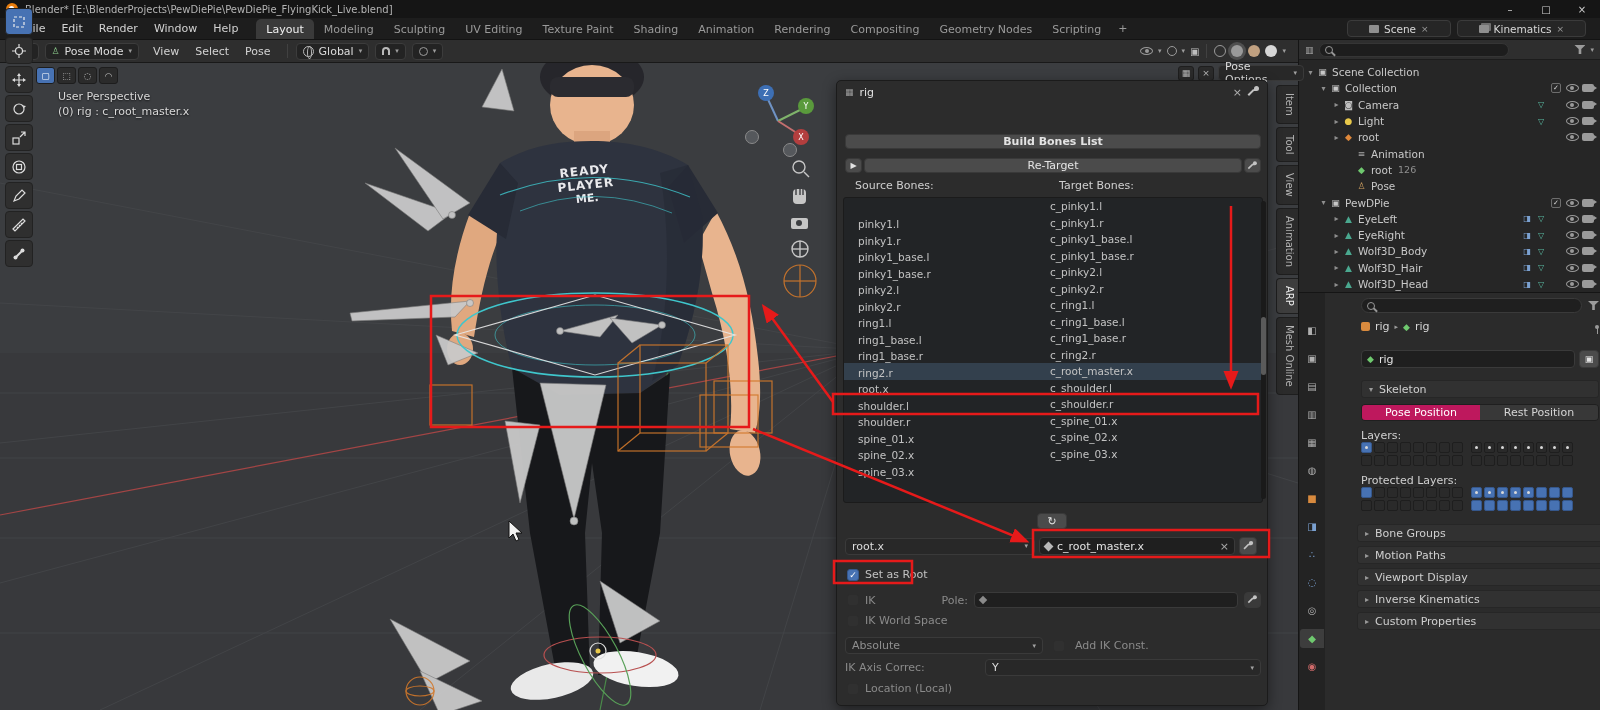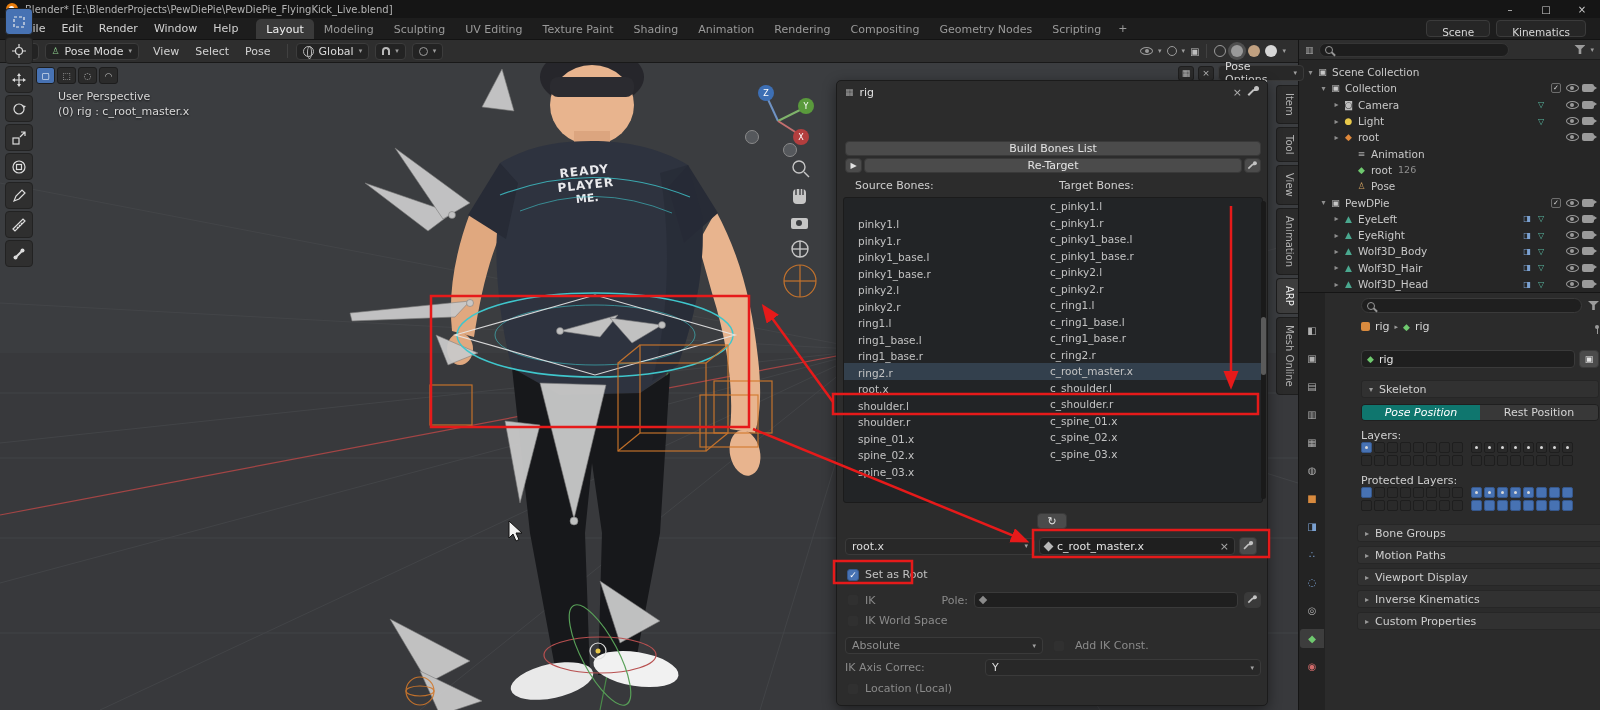--- a/index.html
+++ b/index.html
@@ -13,21 +13,21 @@
   #win-btns{margin-left:auto;display:flex;height:100%;}
   .win-btn{width:36px;height:100%;display:flex;align-items:center;justify-content:center;color:#cfcfcf;font-size:10px;}
   
   #menubar{left:0;top:18px;width:1600px;height:22px;background:#1d1d1d;border-bottom:1px solid #131313;display:flex;align-items:center;padding:0 6px;}
   .menu-item{padding:2px 8px;border-radius:3px;color:#d2d2d2;}
   #ws-tabs{display:flex;align-items:flex-end;height:100%;margin-left:10px;}
   .ws-tab{padding:4px 10px 3px;color:#9a9a9a;font-size:11px;border-radius:5px 5px 0 0;}
   .ws-tab.active{background:#3a3a3a;color:#efefef;}
   .tab-add{color:#9a9a9a;padding:0 7px;}
   #mb-right{margin-left:auto;display:flex;gap:6px;align-items:center;padding-right:8px;}
-  .id-field{display:flex;align-items:center;gap:5px;background:#262626;border:1px solid #3b3b3b;border-radius:4px;height:17px;padding:0 15px;font-size:10.5px;color:#d8d8d8;flex-direction:column;}
+  .id-field{display:flex;align-items:center;gap:5px;background:#262626;border:1px solid #3b3b3b;border-radius:4px;height:17px;padding:0 21px;font-size:10.5px;color:#d8d8d8;}
   .mini-ic{width:10px;height:8px;background:#8f8f8f;border-radius:1px;display:inline-block;}
   .mini-x{color:#9a9a9a;font-size:9px;}
   
   #toolheader{left:0;top:40px;width:1298px;height:23px;background:#2e2e2e;border-bottom:1px solid #191919;display:flex;align-items:center;gap:6px;padding:0 6px;}
   .th-dd{display:flex;align-items:center;gap:5px;background:#232323;border:1px solid #3c3c3c;border-radius:4px;height:17px;padding:0 6px;color:#dcdcdc;}
   .caret{font-size:7px;color:#9d9d9d;}
   .th-sep{width:1px;height:14px;background:#414141;margin:0 2px;}
   #th-right{margin-left:auto;display:flex;align-items:center;gap:5px;padding-right:6px;color:#b5b5b5;}
   .ball{width:12px;height:12px;border-radius:50%;background:#9a9a9a;display:inline-block;}
   .ball.wire{background:transparent;border:1.5px solid #9a9a9a;}
@@ -101,21 +101,21 @@
   .tg-slot{width:16px;display:flex;justify-content:center;align-items:center;flex:none;}
   .ol-chk{width:10px;height:10px;border:1px solid #6d6d6d;border-radius:2px;background:#2a2a2a;color:#d5d5d5;font-size:7px;display:flex;align-items:center;justify-content:center;}
   
   #properties{left:1298px;top:293px;width:302px;height:417px;background:#2b2b2b;border-left:1px solid #151515;}
   #prop-tabs{position:absolute;left:0;top:0;width:26px;bottom:0;background:#232323;display:flex;flex-direction:column;align-items:center;padding-top:28px;gap:9px;}
   .ptab{width:24px;height:19px;display:flex;align-items:center;justify-content:center;font-size:10px;color:#9f9f9f;border-radius:3px 0 0 3px;}
   .ptab.active{background:#3d3d3d;}
   #prop-content{position:absolute;left:26px;top:0;right:0;bottom:0;padding:0 8px 0 10px;}
   .seg{display:flex;border:1px solid #1f1f1f;border-radius:4px;overflow:hidden;height:17px;}
   .seg>div{flex:1;display:flex;align-items:center;justify-content:center;background:#383838;color:#d5d5d5;}
-  .seg>div.active{background:#0f766e;color:#fff;font-style:italic;}
+  .seg>div.active{background:#be185d;color:#fff;}
   .lgrid{display:grid;grid-template-columns:repeat(8,11px);grid-auto-rows:11px;gap:2px;}
   .lcell{background:#2a2a2a;border:1px solid #1e1e1e;border-radius:2px;position:relative;}
   .lcell.on{background:#4772b3;border-color:#35578c;}
   .lcell .dot{position:absolute;left:3px;top:3px;width:3px;height:3px;border-radius:50%;background:#d8d8d8;}
   .prop-section{height:18px;background:#313131;border:1px solid #262626;border-radius:3px;display:flex;align-items:center;gap:6px;padding:0 7px;color:#cfcfcf;margin-bottom:4px;}
   .sec-caret{font-size:8px;color:#9a9a9a;}
   
   #annotations{left:0;top:0;width:1600px;height:710px;z-index:40;pointer-events:none;}
   #cursor{left:508px;top:520px;z-index:45;pointer-events:none;}
 </style>
@@ -437,21 +437,21 @@
     </div>
   </div>
 
   <div id="remap-panel" class="abs">
     <div class="hdr">
       <span style="color:#9a9a9a;font-size:9px;">▦</span>
       <span>rig</span>
       <span style="margin-left:auto;color:#b0b0b0;">×</span>
       <span class="ico-drop"></span>
     </div>
-    <div class="prow" style="left:8px;top:60px;width:416px;">
+    <div class="prow" style="left:8px;top:53px;width:416px;font-weight:bold;">
       <div class="btn" style="flex:1;height:15px;">Build Bones List</div>
     </div>
     <div class="prow" style="left:8px;top:77px;width:416px;gap:2px;">
       <div class="btn" style="width:17px;height:15px;font-size:8px;">▶</div>
       <div class="btn" style="flex:1;height:15px;">Re-Target</div>
       <div class="btn" style="width:17px;height:15px;">
           <span class="ico-drop" style="transform:scale(.8);"></span>
         </div>
     </div>
     <div class="prow" style="left:18px;top:98px;color:#cfcfcf;">

